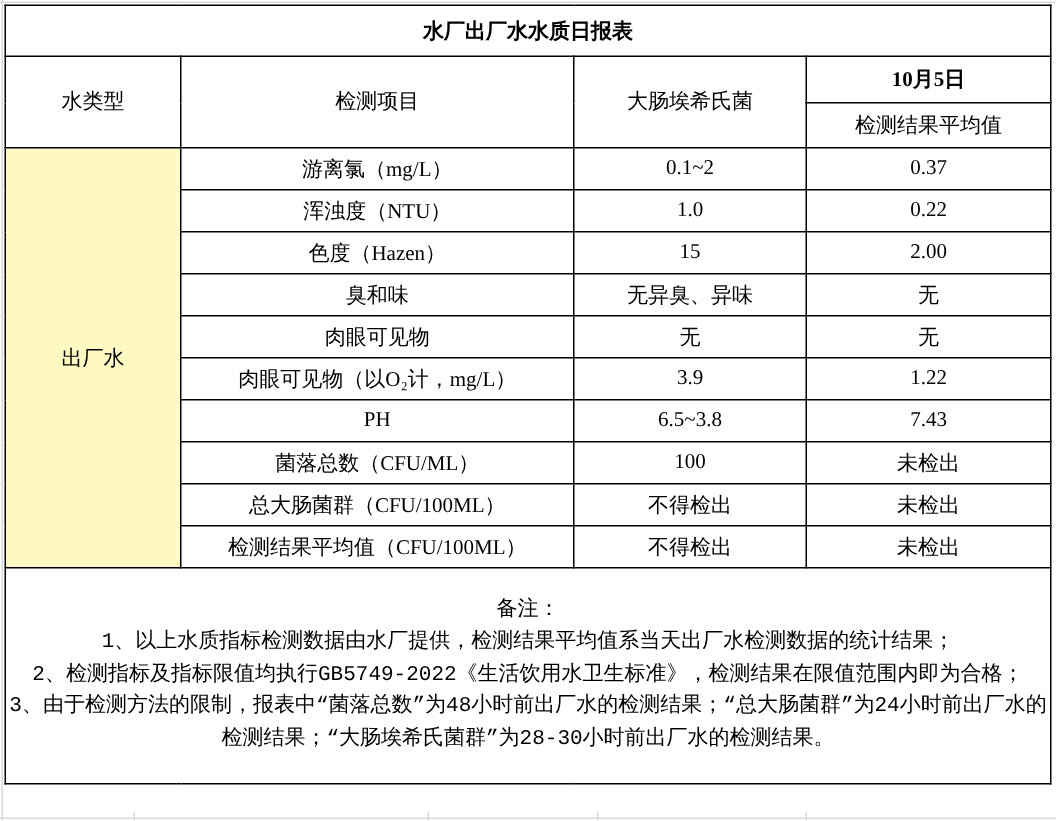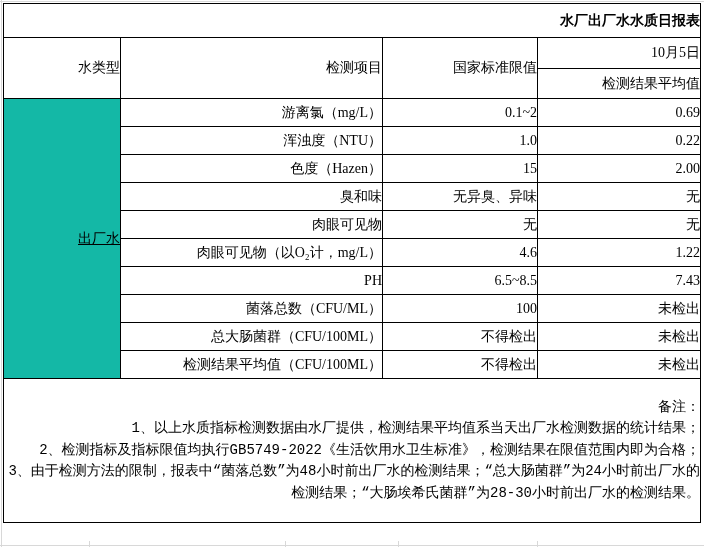--- a/index.html
+++ b/index.html
@@ -15,35 +15,34 @@
   .gl-bottom{left:0;top:545px;width:704px;height:1px;}
   .gl-tick{width:1px;height:6px;top:541px;}
 
   table.report{
     position:absolute;left:3px;top:3px;width:697px;
     border-collapse:collapse;table-layout:fixed;
   }
   table.report td{
     border:1.5px solid #000;
     font-size:14px;
-    text-align:right;
+    text-align:center;
     vertical-align:middle;
     padding:0;
     overflow:hidden;
   }
   td.title-cell{height:33px;font-size:16px;font-weight:bold;}
   td.hdr{height:30px;}
-  td.hdr-date{height:30px;font-weight:normal;font-size:15px;}
+  td.hdr-date{height:30px;font-weight:bold;font-size:15px;}
   td.hdr-sub{height:29px;}
   tr.data-row td{height:27px;}
   td.item-cell{text-align:left;padding-left:4px;}
   td.category-cell{
-    background:#14b8a6;
+    background:#fef9c3;
     font-size:15px;
-    text-decoration:underline;
   }
   td.notes-cell{
     height:143px;
     text-align:left;
     vertical-align:top;
     padding:5px 6px 0 5px;
     font-size:14.5px;
     line-height:21.5px;
     font-family:Liberation Mono, monospace;
   }
@@ -66,32 +65,32 @@
     <col style="width:155px">
     <col style="width:163px">
   </colgroup>
   <tbody>
     <tr>
       <td class="title-cell" colspan="4">水厂出厂水水质日报表</td>
     </tr>
     <tr>
       <td class="hdr" rowspan="2">水类型</td>
       <td class="hdr" rowspan="2">检测项目</td>
-      <td class="hdr" rowspan="2">国家标准限值</td>
+      <td class="hdr" rowspan="2">大肠埃希氏菌</td>
       <td class="hdr-date">10月5日</td>
     </tr>
     <tr>
       <td class="hdr-sub">检测结果平均值</td>
     </tr>
 
     <tr class="data-row">
       <td class="category-cell" rowspan="10">出厂水</td>
       <td class="item-cell">游离氯（mg/L）</td>
       <td>0.1~2</td>
-      <td>0.69</td>
+      <td>0.37</td>
     </tr>
     <tr class="data-row">
       <td class="item-cell">浑浊度（NTU）</td>
       <td>1.0</td>
       <td>0.22</td>
     </tr>
     <tr class="data-row">
       <td class="item-cell">色度（Hazen）</td>
       <td>15</td>
       <td>2.00</td>
@@ -101,26 +100,26 @@
       <td>无异臭、异味</td>
       <td>无</td>
     </tr>
     <tr class="data-row">
       <td class="item-cell">肉眼可见物</td>
       <td>无</td>
       <td>无</td>
     </tr>
     <tr class="data-row">
       <td class="item-cell">肉眼可见物（以O₂计，mg/L）</td>
-      <td>4.6</td>
+      <td>3.9</td>
       <td>1.22</td>
     </tr>
     <tr class="data-row">
       <td class="item-cell">PH</td>
-      <td>6.5~8.5</td>
+      <td>6.5~3.8</td>
       <td>7.43</td>
     </tr>
     <tr class="data-row">
       <td class="item-cell">菌落总数（CFU/ML）</td>
       <td>100</td>
       <td>未检出</td>
     </tr>
     <tr class="data-row">
       <td class="item-cell">总大肠菌群（CFU/100ML）</td>
       <td>不得检出</td>

